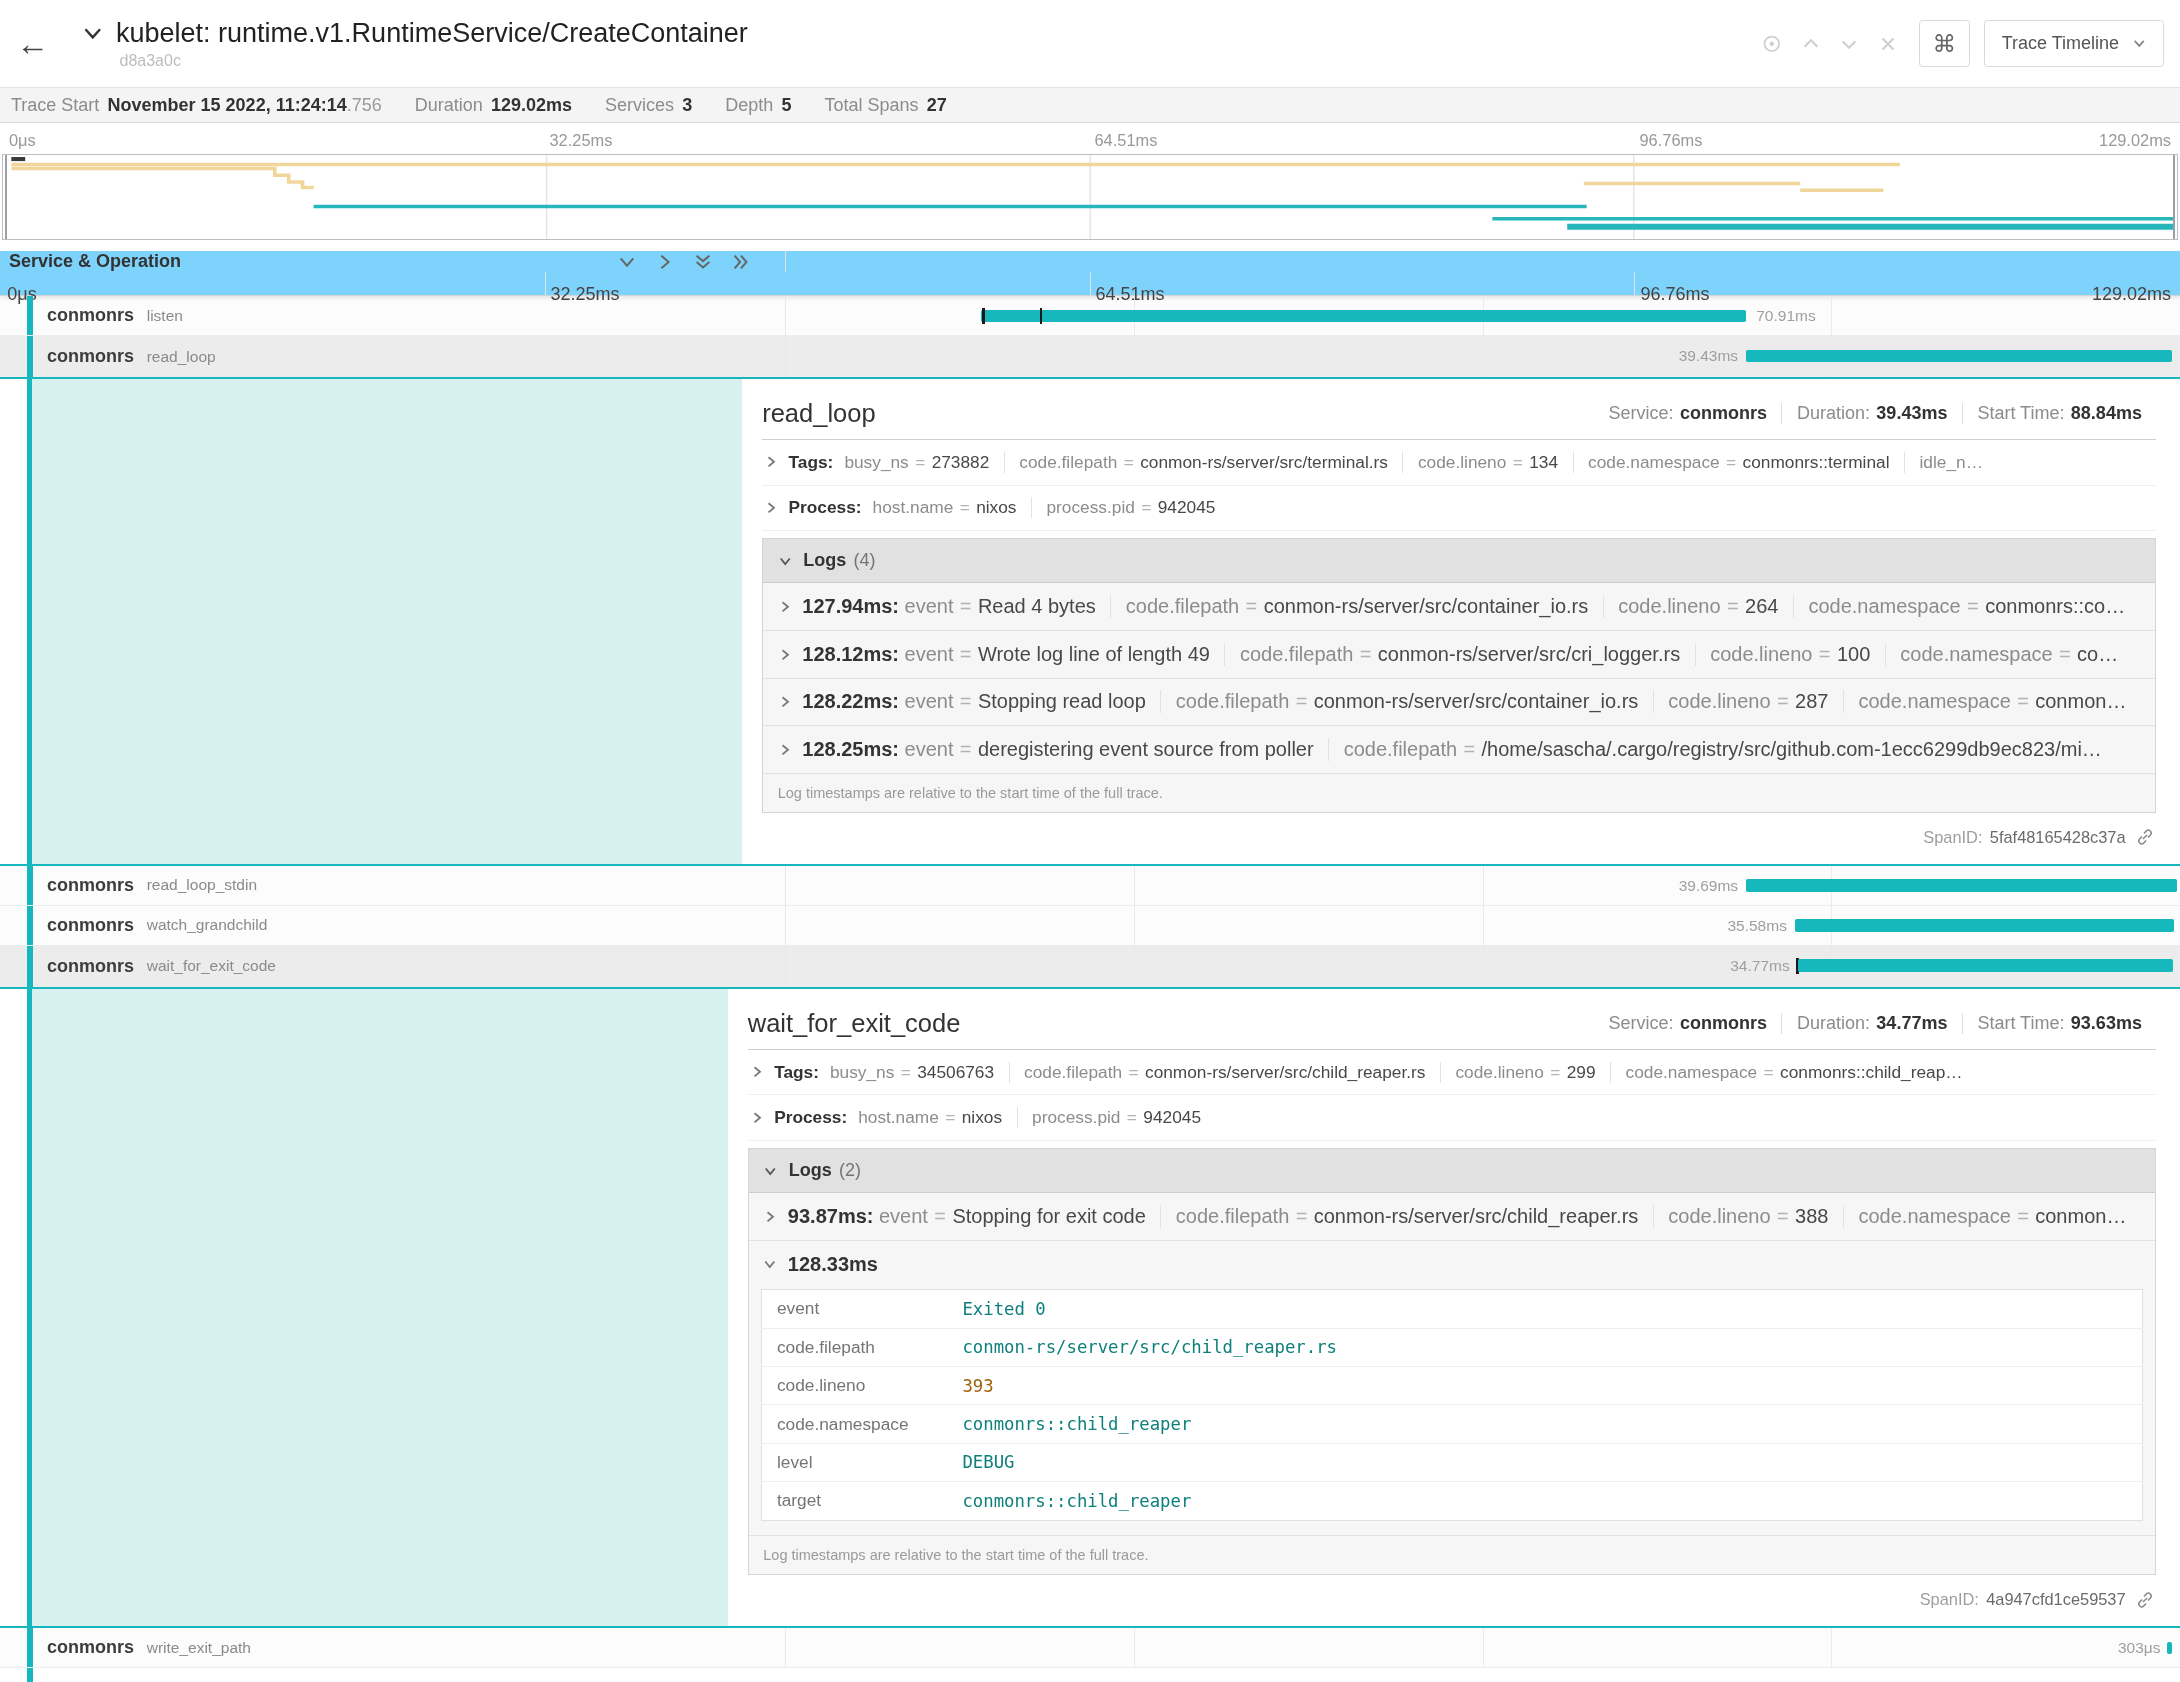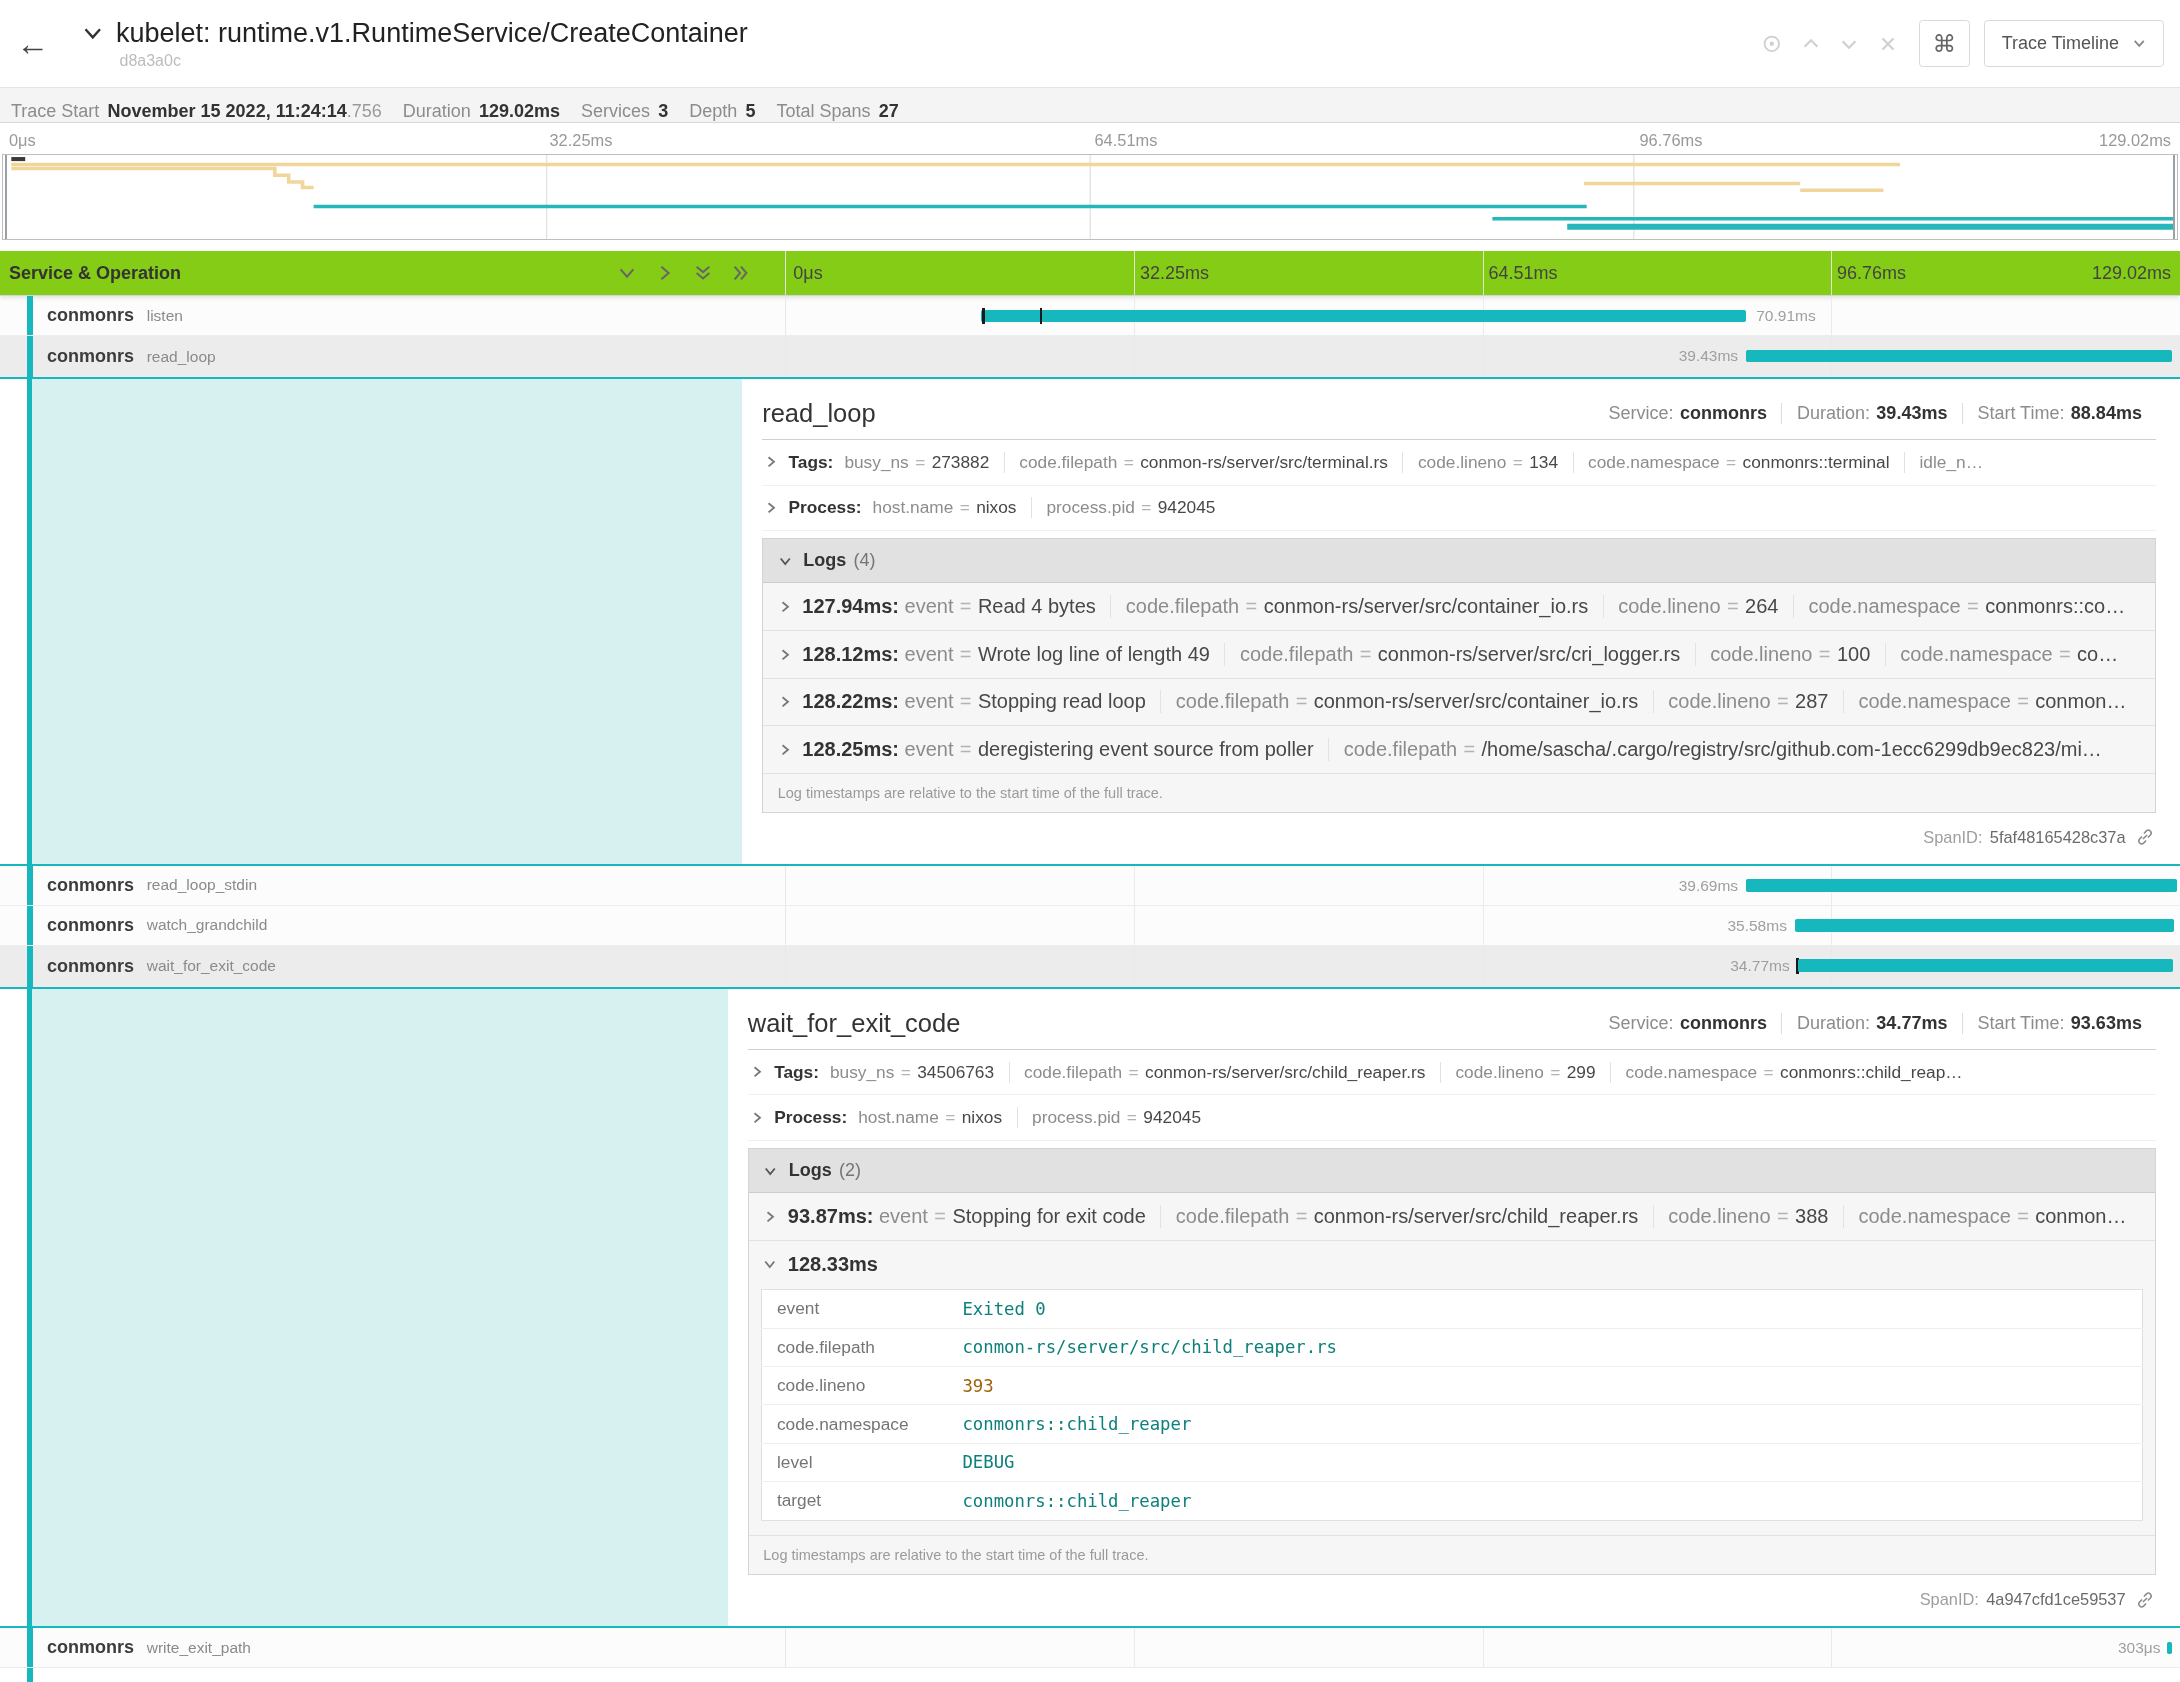--- a/index.html
+++ b/index.html
@@ -22,36 +22,36 @@
   .find-nav { display:flex; align-items:center; gap:16.4px; padding:0 5.5px; }
   .find-nav .nav-ic { display:flex; align-items:center; }
   .kbd-btn { width:51px; height:47px; border:0.9px solid #d9d9d9; border-radius:3.6px; background:#fff;
              font-size:23.6px; color:#666; display:flex; align-items:center; justify-content:center; cursor:pointer; }
   .view-btn { height:47px; border:0.9px solid #d9d9d9; border-radius:3.6px; background:#fff;
               display:flex; align-items:center; gap:12.7px; padding:0 16.4px; font-size:18px; color:#555; cursor:pointer;
               font-family:"Liberation Sans", sans-serif; }
 
   
   .summary { height:36px; background:#f4f4f4; border-top:0.9px solid #e4e4e4; border-bottom:0.9px solid #d8d8d8;
-             display:flex; align-items:flex-end; padding:0 11px; gap:21px; font-size:18px; }
+             display:flex; align-items:center; padding:0 11px; gap:33px; font-size:18px; }
   .sum-item { white-space:nowrap; }
   .sum-label { color:#8c8c8c; margin-right:8.2px; }
   .sum-value { font-weight:bold; color:#333; }
   .sum-frac { color:#9a9a9a; }
 
   
   .mm-ticks { height:31px; position:relative; font-size:16.4px; color:#999; }
   .mm-tick { position:absolute; top:8.2px; }
   .mm-canvas { height:86px; margin:0 1.8px; border:0.9px solid #bdbdbd; position:relative; background:#fff; }
   .mm-canvas svg { position:absolute; inset:0; width:100%; height:100%; }
   .mm-handle { position:absolute; top:0; bottom:0; width:1.8px; background:#9aa1a6; }
 
   
   .grid-header { display:flex; height:45px; margin-top:11px; border-bottom:0.9px solid #d4d4d4;
-                 box-shadow:0 1.8px 4.5px rgba(0,0,0,0.10); position:relative; background:#84cc16; }
+                 box-shadow:0 1.8px 4.5px rgba(0,0,0,0.10); position:relative; background:#7dd3fc;flex-direction:column; }
   .gh-left { width:786px; display:flex; align-items:center; padding:0 9px; border-right:0.9px solid #e2e2e2; }
   .gh-title { font-size:18px; font-weight:bold; color:#333; flex:1; }
   .gh-icons { display:flex; align-items:center; gap:18px; margin-right:25.5px; }
   .gh-icons span { display:flex; cursor:pointer; }
   .gh-right { flex:1; position:relative; font-size:18px; color:#444; }
   .gh-tick { position:absolute; top:11.8px; }
 
   .grid-bg { background-image:linear-gradient(#e9e9e9,#e9e9e9),linear-gradient(#e9e9e9,#e9e9e9),linear-gradient(#e9e9e9,#e9e9e9);
              background-size:0.9px 100%; background-position:25% 0,50% 0,75% 0; background-repeat:no-repeat; }
 

